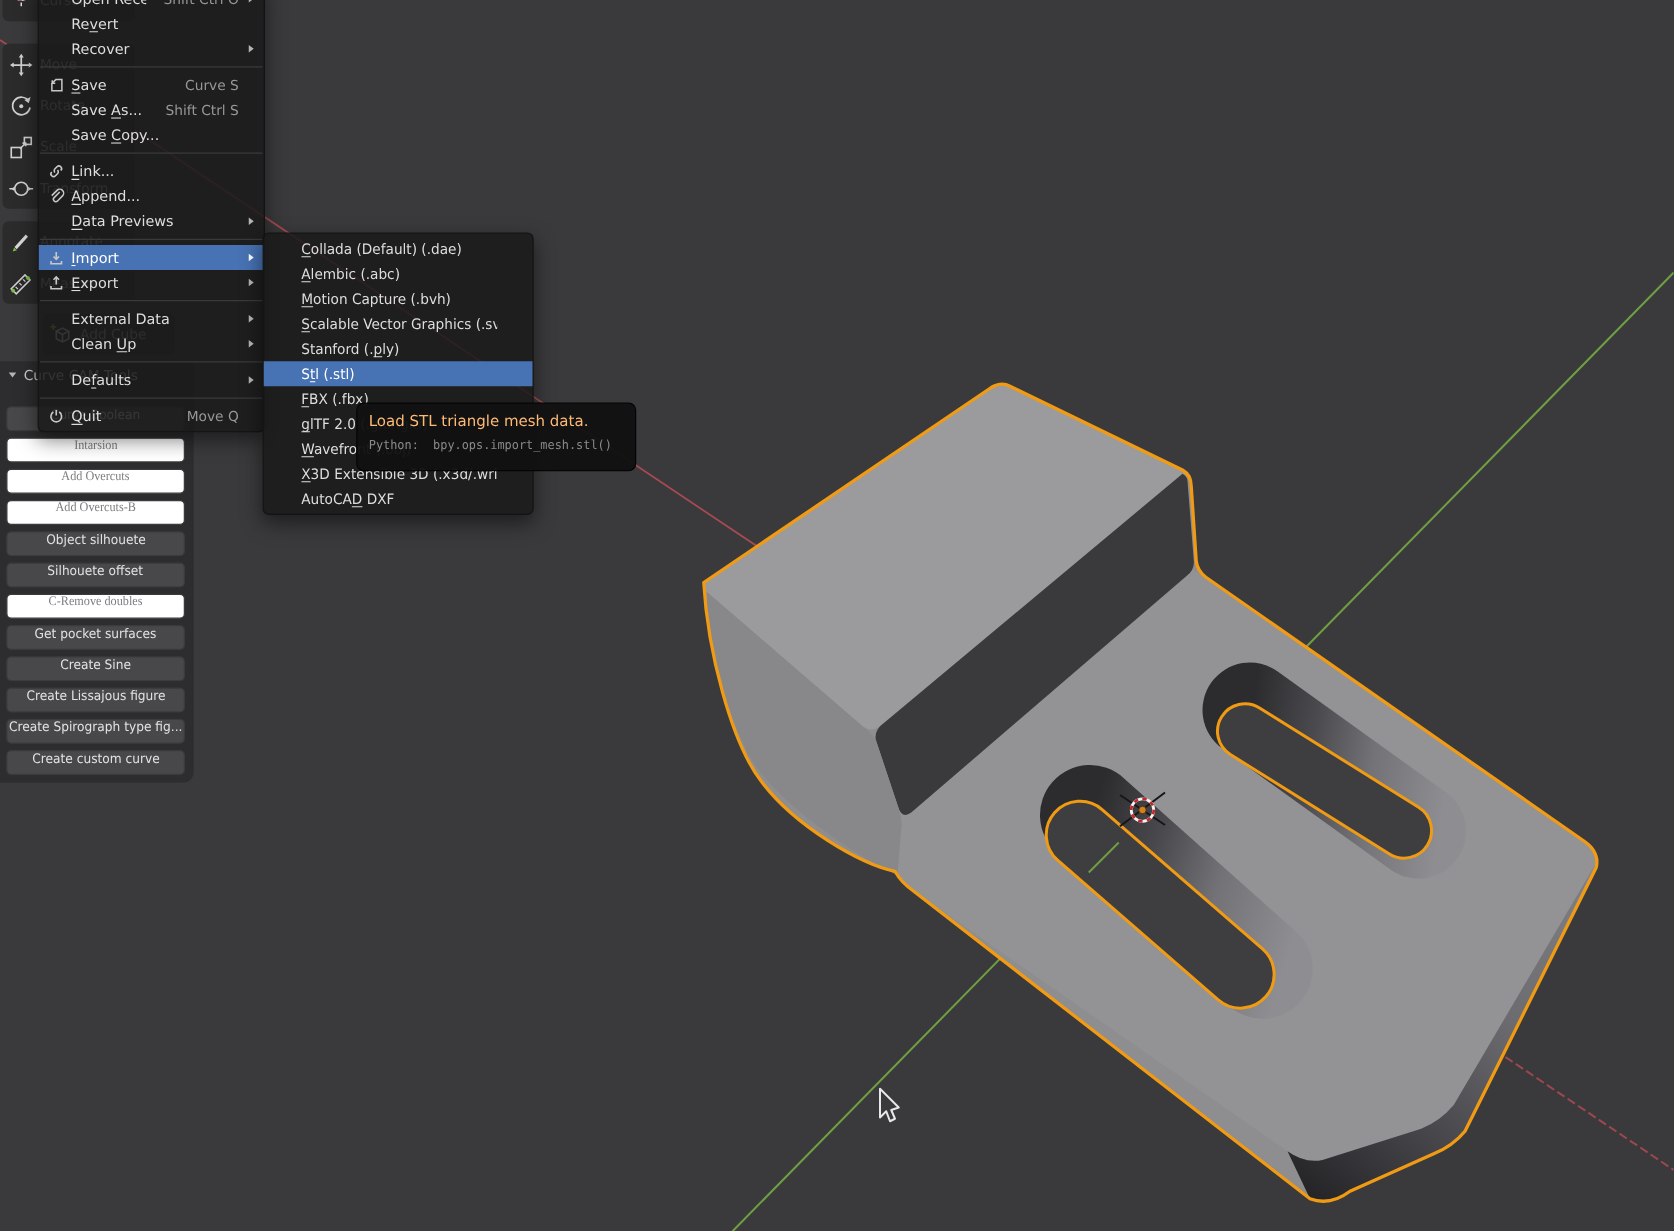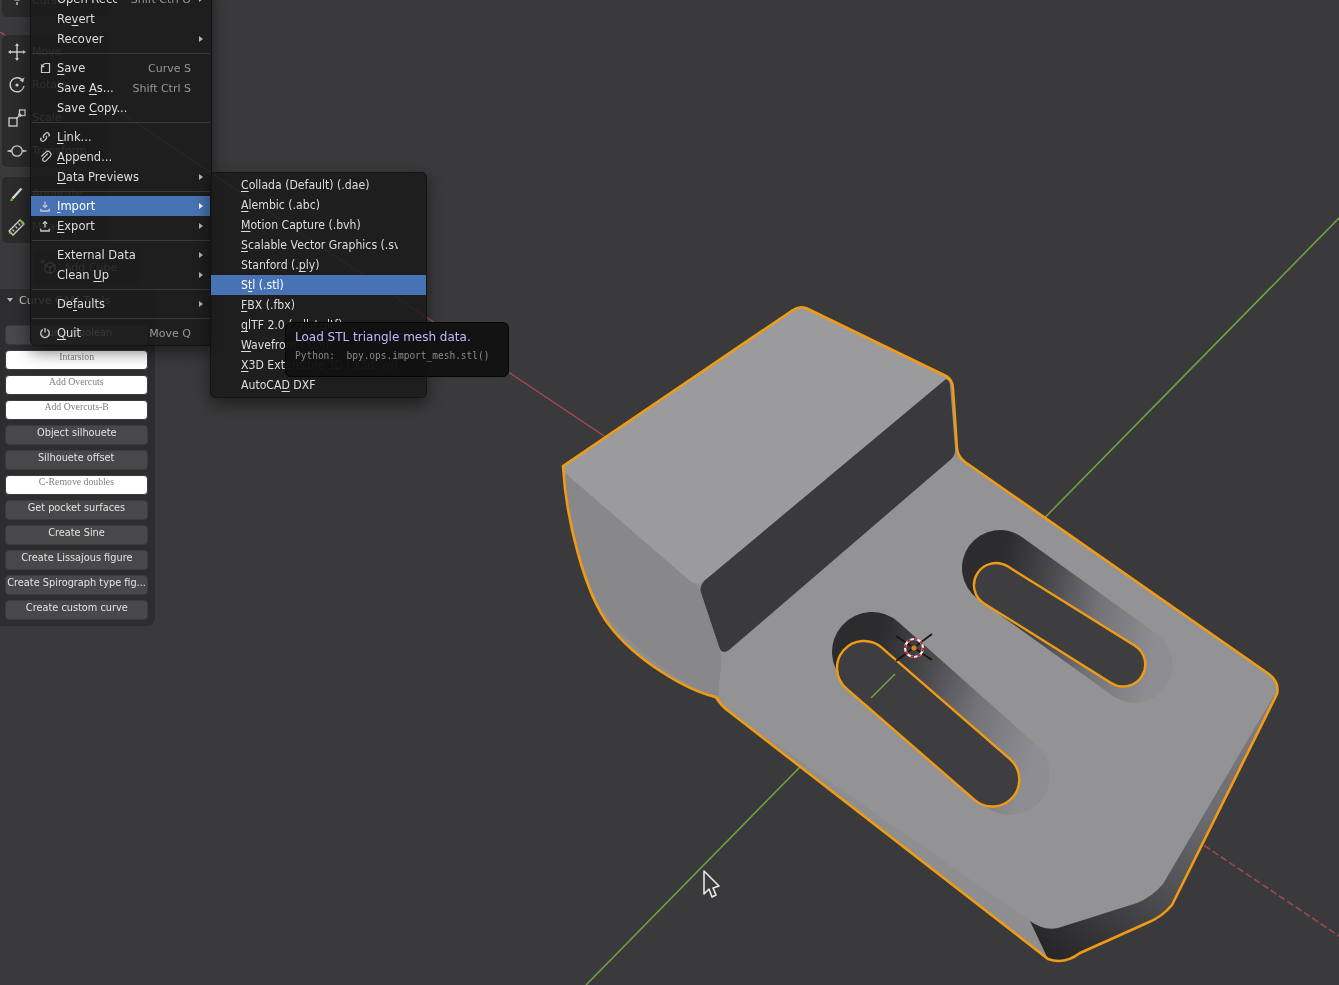--- a/index.html
+++ b/index.html
@@ -13,37 +13,37 @@
   #viewport{position:absolute;left:0;top:0;z-index:0;}
   
   .tgroup{position:absolute;left:2px;width:106px;background:#2b2b2b;border-radius:5px;z-index:2;overflow:hidden;}
   .trow{height:33px;display:flex;align-items:center;}
   .trow .tic{width:30px;display:flex;justify-content:center;align-items:center;flex:none;}
   .trow .tlb{font-size:11px;color:#a2a2a2;white-space:nowrap;}
   
   .popup{position:absolute;background:rgba(26,26,26,0.86);border:1px solid #131313;
          border-radius:5px;box-shadow:0 6px 16px rgba(0,0,0,.5);padding:2px 0;}
   #file-menu{left:30px;top:-14px;width:180px;z-index:10;}
-  #import-menu{left:210px;top:172px;width:215px;z-index:11;}
+  #import-menu{left:210px;top:186px;width:215px;z-index:11;}
   .mrow{height:20px;display:flex;align-items:center;padding:0 8px 0 4px;font-size:11.5px;color:#dedede;white-space:nowrap;}
   .mrow .ic{width:20px;height:16px;flex:none;display:flex;align-items:center;justify-content:center;margin-right:2px;}
   .mrow .lb{flex:1;overflow:hidden;}
   .mrow .lb u{text-decoration:underline;text-underline-offset:2px;}
   .mrow .sc{color:#979797;margin-left:14px;font-size:11px;}
   .mrow .arr{width:0;height:0;border-left:4px solid #b5b5b5;border-top:3.5px solid transparent;border-bottom:3.5px solid transparent;margin-left:8px;flex:none;}
   .mrow .noarr{width:4px;margin-left:8px;flex:none;}
   .mrow.hl{background:#4772b3;color:#ffffff;}
   .mrow.hl .arr{border-left-color:#ffffff;}
   .msep{height:1px;background:#3a3a3a;margin:4px 1px;}
   #import-menu .mrow{padding-left:30px;}
   #import-menu .lb{display:inline-block;transform:scaleX(.95);transform-origin:0 50%;}
   
   #tooltip{position:absolute;left:285px;top:322px;width:224px;height:55px;box-sizing:border-box;
     background:rgba(17,17,17,0.96);border:1px solid #050505;border-radius:6px;padding:7px 0 0 9px;z-index:12;}
-  #tooltip .tt1{font-size:12px;color:#c4b5fd;}
+  #tooltip .tt1{font-size:12px;color:#fdba74;}
   #tooltip .tt2{font-size:10px;color:#8a8a8a;font-family:"DejaVu Sans Mono","Liberation Mono",monospace;
     margin-top:6px;display:inline-block;transform:scaleX(.95);transform-origin:0 50%;white-space:pre;}
   
   #sidebar{position:absolute;left:0;top:289px;width:155px;height:337px;background:rgba(44,44,46,0.97);
     border-radius:0 0 8px 0;z-index:3;box-sizing:border-box;}
   #sidebar .phead{display:flex;align-items:center;height:22px;padding-left:7px;color:#cccccc;font-size:11px;text-align:center;}
   #sidebar .phead .tri{width:0;height:0;border-top:4px solid #b5b5b5;border-left:3.5px solid transparent;border-right:3.5px solid transparent;margin-right:6px;}
   #sidebar .plist{padding-top:14px;}
   .pbtn{height:20px;margin:0 7px 5px 5px;background:#48484a;border:1px solid #3b3b3d;border-radius:4px;
     color:#e2e2e2;font-size:10.5px;display:flex;justify-content:center;overflow:hidden;box-sizing:border-box;}

